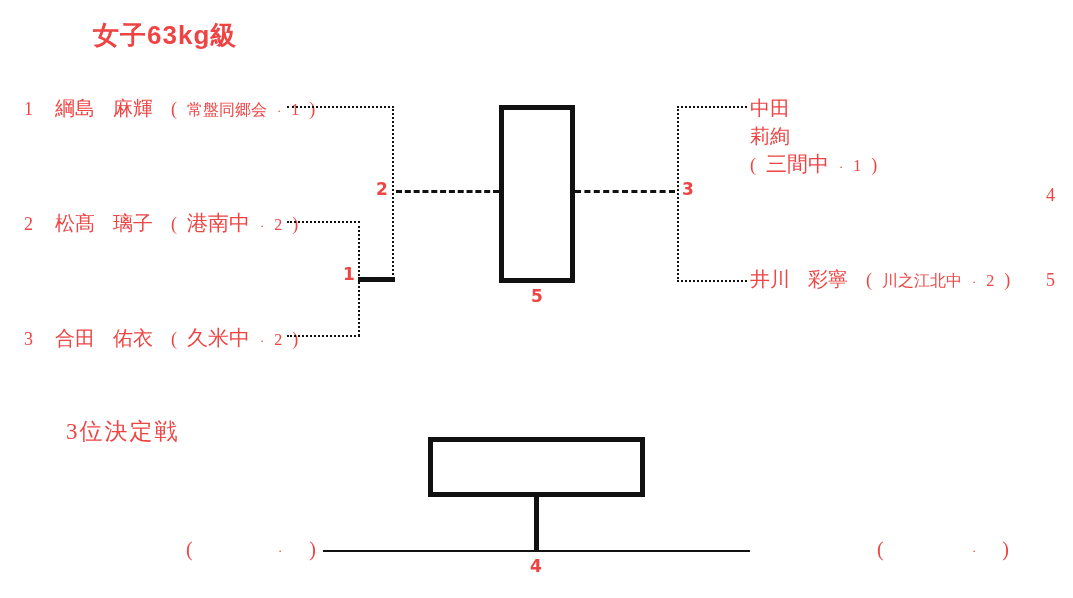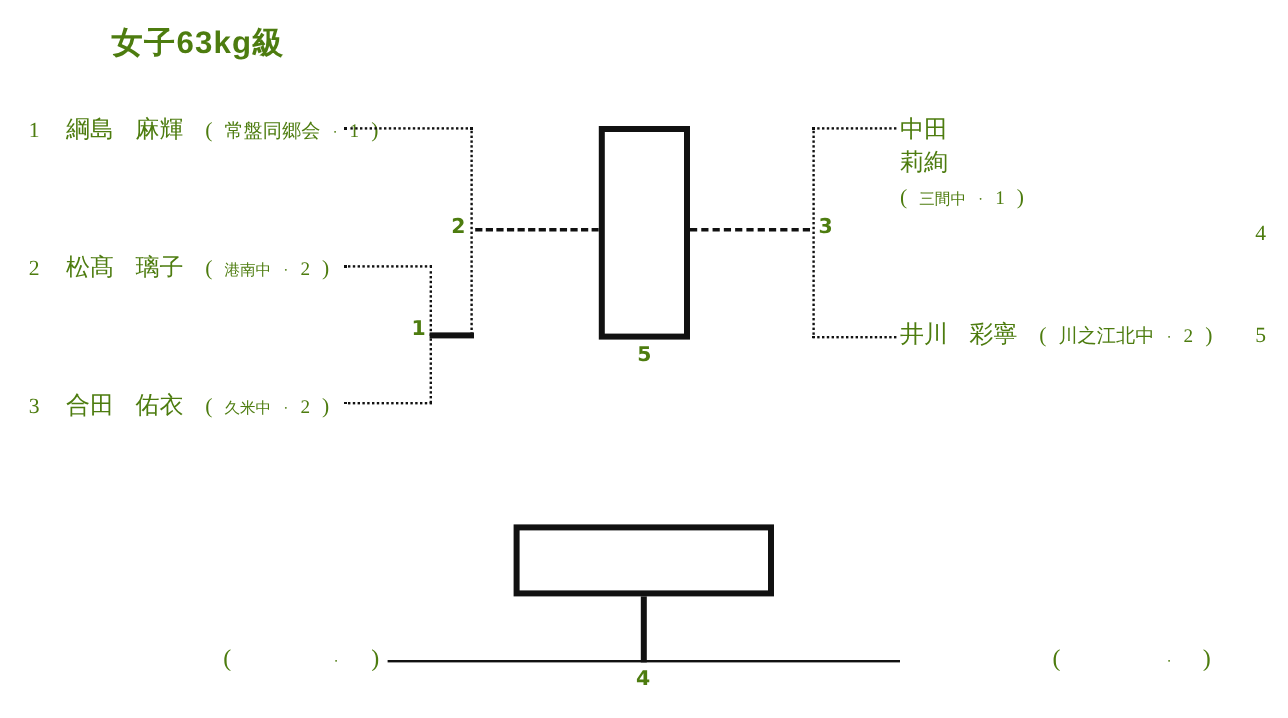--- a/index.html
+++ b/index.html
@@ -1,18 +1,18 @@
 <!DOCTYPE html>
 <html><head>
 <meta charset="utf-8">
 <style>
   html,body{margin:0;padding:0;background:#fff;}
   .sheet{
     position:relative;width:1073px;height:598px;background:#ffffff;
-    font-family:"Liberation Serif","DejaVu Serif",serif;color:#4d7c0f;
+    font-family:"Liberation Serif","DejaVu Serif",serif;color:#ef4444;
     overflow:hidden;
   }
   
   .title{
     position:absolute;left:93px;top:18px;
     font-family:"Liberation Sans","DejaVu Sans",sans-serif;
     font-weight:bold;font-size:26px;letter-spacing:1px;
   }
   .venue{
     position:absolute;left:323px;top:23px;
@@ -25,21 +25,21 @@
     height:28px;font-size:20px;white-space:nowrap;line-height:28px;
   }
   .left-row{left:24px;}
   .right-row{left:750px;width:305px;}
   .seed{font-size:18px;}
   .left-row .seed{margin-right:22px;}
   .right-row .seed{margin-left:auto;}
   .lname{margin-right:18px;}
   .fname{margin-right:18px;}
   .paren-group{display:flex;align-items:baseline;gap:10px;font-size:18px;}
-  .club{font-size:13px;}
+  .club{font-size:21px;}
   .club-small{font-size:16px;}
   .grade{font-size:16px;}
   .sep-dot{font-size:13px;}
   
   .hdot{position:absolute;border-top:2px dotted #111;height:0;}
   .vdot{position:absolute;border-left:2px dotted #111;width:0;}
   .hdash{position:absolute;border-top:3px dashed #111;height:0;}
   .thick{position:absolute;background:#111;}
   .final-box{
     position:absolute;left:499px;top:105px;width:76px;height:178px;
@@ -150,20 +150,21 @@
   <div class="hdash" style="left:575px;top:190px;width:100px;"></div>
   <div class="vdot" style="left:677px;top:106px;height:176px;"></div>
   <div class="hdot" style="left:677px;top:106px;width:70px;"></div>
   <div class="hdot" style="left:677px;top:280px;width:70px;"></div>
 
   <div class="match-num" style="left:343px;top:266px;">1</div>
   <div class="match-num" style="left:376px;top:181px;">2</div>
   <div class="match-num" style="left:682px;top:181px;">3</div>
   <div class="match-num centered" style="left:499px;top:288px;width:76px;">5</div>
 
+  <div class="third-heading">3位決定戦</div>
   <div class="third-box"></div>
   <div class="third-vline"></div>
   <div class="third-hline"></div>
   <div class="match-num centered" style="left:528px;top:558px;width:16px;">4</div>
 
   <div class="slot slot-left" style="left:186px;top:538px;width:130px;">
     <span class="p-open">(</span>
     <span class="p-dot">·</span>
     <span class="p-close">)</span>
   </div>

